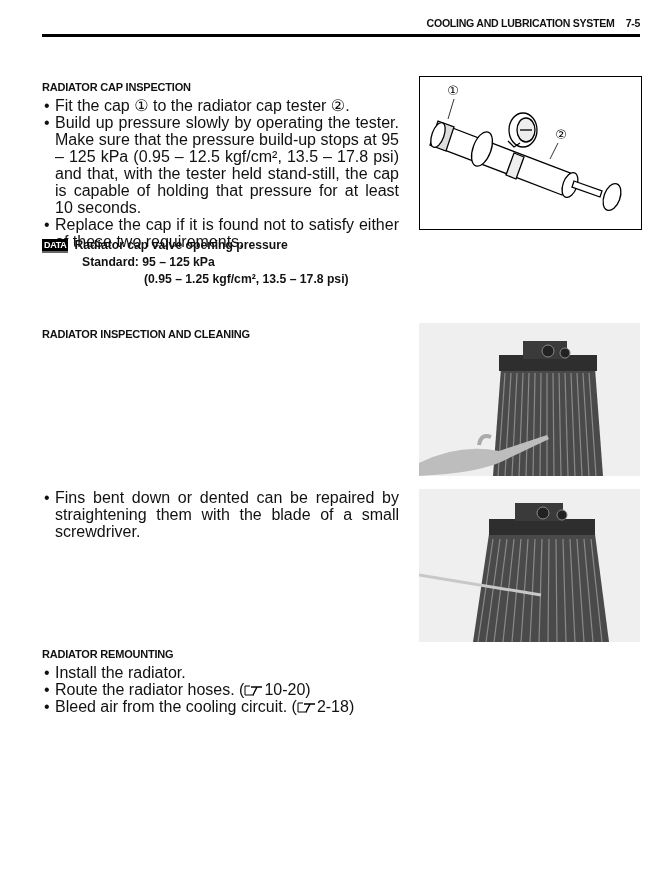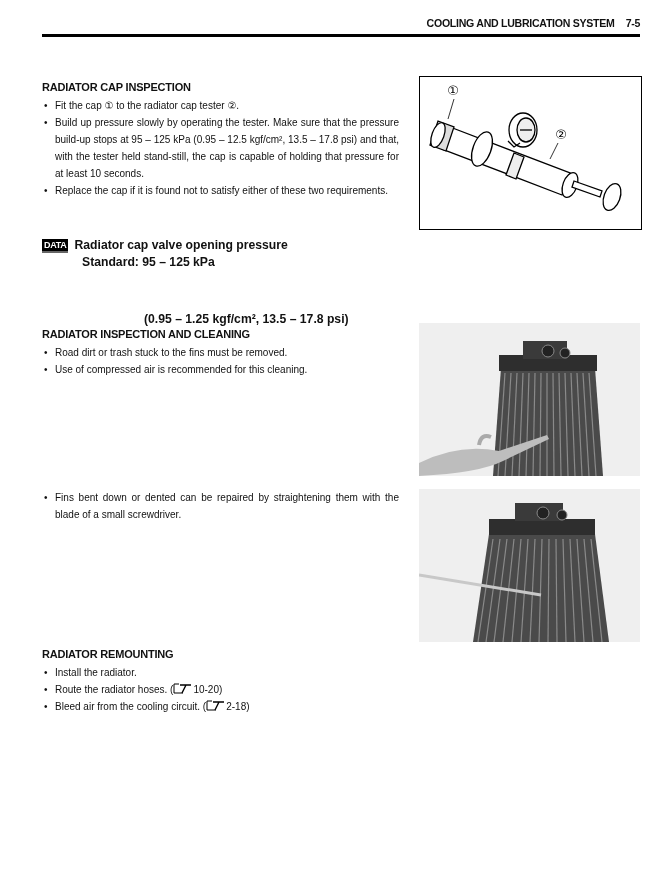--- a/index.html
+++ b/index.html
@@ -6,31 +6,31 @@
     body { width: 668px; height: 883px; position: relative; overflow: hidden;
       font-family: "Liberation Sans", sans-serif; color: #111; }
     .header-text { position: absolute; right: 28px; top: 17px; font-size: 11.5px; font-weight: bold;
       letter-spacing: -0.3px; transform: scaleX(0.92); transform-origin: right center; white-space: nowrap; }
     .header-text .pg { margin-left: 12px; }
     .header-rule { position: absolute; left: 42px; right: 28px; top: 34px; height: 3px; background: #000; }
 
     .section { position: absolute; left: 42px; width: 357px; }
     .sec-title { font-size: 11px; font-weight: bold; margin: 0; line-height: 20px; letter-spacing: -0.2px; }
     ul.bullets { list-style: none; margin: 0; padding: 0; }
-    ul.bullets li { position: relative; padding-left: 13px; font-size: 10px; line-height: 17px;
+    ul.bullets li { position: relative; padding-left: 13px; font-size: 16px; line-height: 17px;
       text-align: justify; }
     ul.bullets li::before { content: "•"; position: absolute; left: 2px; top: 0; }
 
     .data-block { position: absolute; left: 42px; top: 237px; width: 360px; font-size: 12.2px; font-weight: bold; }
     .data-badge { display: inline-block; background: #000; color: #fff; font-size: 9px; font-weight: bold;
       padding: 0 2px; line-height: 12px; vertical-align: 1px; letter-spacing: -0.3px; margin-right: 6px;
       border-bottom: 2px solid #666; }
     .data-line { line-height: 17px; }
     .data-std { padding-left: 40px; }
-    .data-alt { padding-left: 102px; margin-top: 40px; }
+    .data-alt { padding-left: 102px; }
 
     .figure { position: absolute; background: #f2f2f2; overflow: hidden; }
     .fig-frame { border: 1px solid #000; background: #fff; }
 
     .xref-icon { display: inline-block; width: 20px; height: 11px; vertical-align: -1px; }
   </style>
 </head>
 <body>
 
 <div class="header-text">
@@ -82,24 +82,20 @@
       <line x1="34" y1="22" x2="28" y2="42" stroke-width="0.8"></line>
       <line x1="138" y1="66" x2="130" y2="82" stroke-width="0.8"></line>
     </g>
     <text x="33" y="18" font-size="13" text-anchor="middle" font-family="DejaVu Sans, sans-serif">①</text>
     <text x="141" y="62" font-size="13" text-anchor="middle" font-family="DejaVu Sans, sans-serif">②</text>
   </svg>
 </div>
 
 <div class="section" style="top:324px;">
   <h2 class="sec-title">RADIATOR INSPECTION AND CLEANING</h2>
-  <ul class="bullets">
-    <li>Road dirt or trash stuck to the fins must be removed.</li>
-    <li>Use of compressed air is recommended for this cleaning.</li>
-  </ul>
 </div>
 
 <div class="section" style="top:489px;">
   <ul class="bullets">
     <li>Fins bent down or dented can be repaired by straightening them with the blade of a small screwdriver.</li>
   </ul>
 </div>
 
 <div class="figure" style="left:419px; top:323px; width:221px; height:153px;">
   <svg width="221" height="153" viewBox="0 0 221 153">

